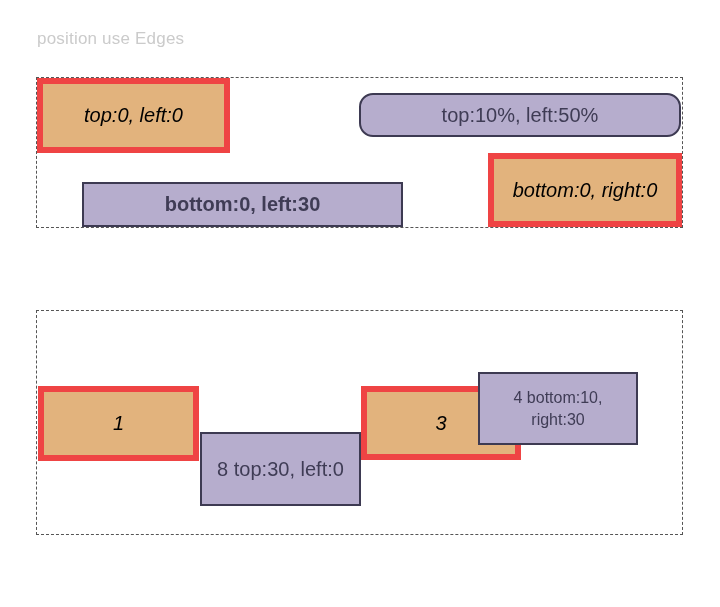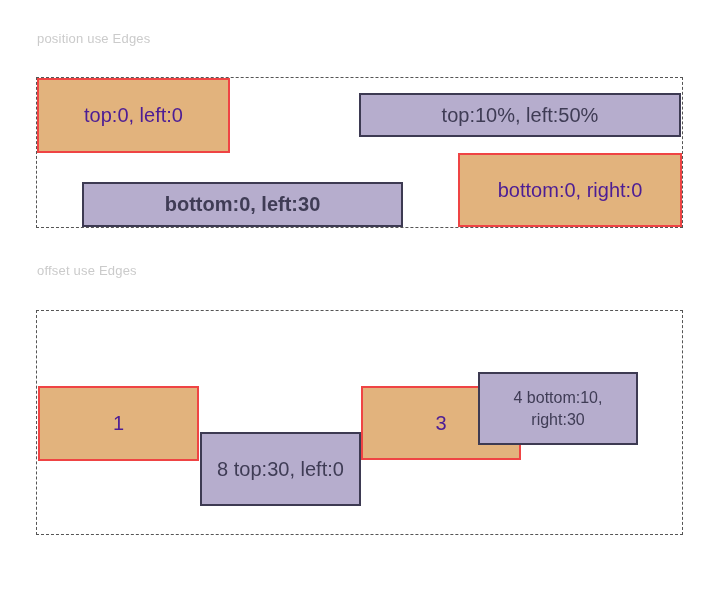--- a/index.html
+++ b/index.html
@@ -11,21 +11,21 @@
     position: relative;
     width: 720px;
     height: 607px;
     background: #ffffff;
     font-family: "Liberation Sans", "DejaVu Sans", sans-serif;
     overflow: hidden;
   }
   .section-title {
     position: absolute;
     left: 37px;
-    font-size: 13px;
+    font-size: 17px;
     line-height: 18px;
     color: #cbcbcb;
     letter-spacing: 0.2px;
   }
   #title-position { top: 30px; }
   #title-offset   { top: 262px; }
 
   .demo-container {
     position: absolute;
     left: 36px;
@@ -42,34 +42,35 @@
     box-sizing: border-box;
     display: flex;
     align-items: center;
     justify-content: center;
     font-size: 20px;
     white-space: nowrap;
     text-align: center;
   }
   .box.orange {
     background: #e2b37d;
-    border: 2px solid #ef4444;
-    color: #4c1d95;
+    border: 6px solid #ef4444;
+    color: #000000;
+    font-style: italic;
   }
   .box.purple {
     background: #b6adcd;
     border: 2px solid #3d3a52;
     color: #3f3c55;
   }
 
   
   #box-top-left     { left: 0;    top: 0;      width: 193px; height: 75px; }
-  #box-top-half     { left: 322px; top: 15px;  width: 322px; height: 44px; }
+  #box-top-half     { left: 322px; top: 15px;  width: 322px; height: 44px; border-radius: 14px; }
   #box-bottom-left  { left: 45px; bottom: 0;   width: 321px; height: 45px; font-weight: bold; }
-  #box-bottom-right { right: 0;   bottom: 0;   width: 224px; height: 74px; }
+  #box-bottom-right { right: 0;   bottom: 0;   width: 194px; height: 74px; }
 
   
   #box-offset-1 { left: 1px;   top: 75px;  width: 161px; height: 75px; z-index: 1; }
   #box-offset-2 { left: 163px; top: 121px; width: 161px; height: 74px; z-index: 3; }
   #box-offset-3 { left: 324px; top: 75px;  width: 160px; height: 74px; z-index: 2; }
   #box-offset-4 { left: 441px; top: 61px;  width: 160px; height: 73px; z-index: 4;
                   font-size: 16px; line-height: 22px;
                   white-space: normal; padding: 14px 10px; }
 </style>
 </head>
@@ -79,21 +80,20 @@
 
   <div class="section-title" id="title-position">position use Edges</div>
 
   <div class="demo-container" id="container-position">
     <div class="box orange" id="box-top-left">top:0, left:0</div>
     <div class="box purple" id="box-top-half">top:10%, left:50%</div>
     <div class="box purple" id="box-bottom-left">bottom:0, left:30</div>
     <div class="box orange" id="box-bottom-right">bottom:0, right:0</div>
   </div>
 
-  <div class="section-title" id="title-offset">offset use Edges</div>
 
   <div class="demo-container" id="container-offset">
     <div class="box orange" id="box-offset-1">1</div>
     <div class="box purple" id="box-offset-2">8 top:30, left:0</div>
     <div class="box orange" id="box-offset-3">3</div>
     <div class="box purple" id="box-offset-4">4 bottom:10, right:30</div>
   </div>
 
 </div>
 

